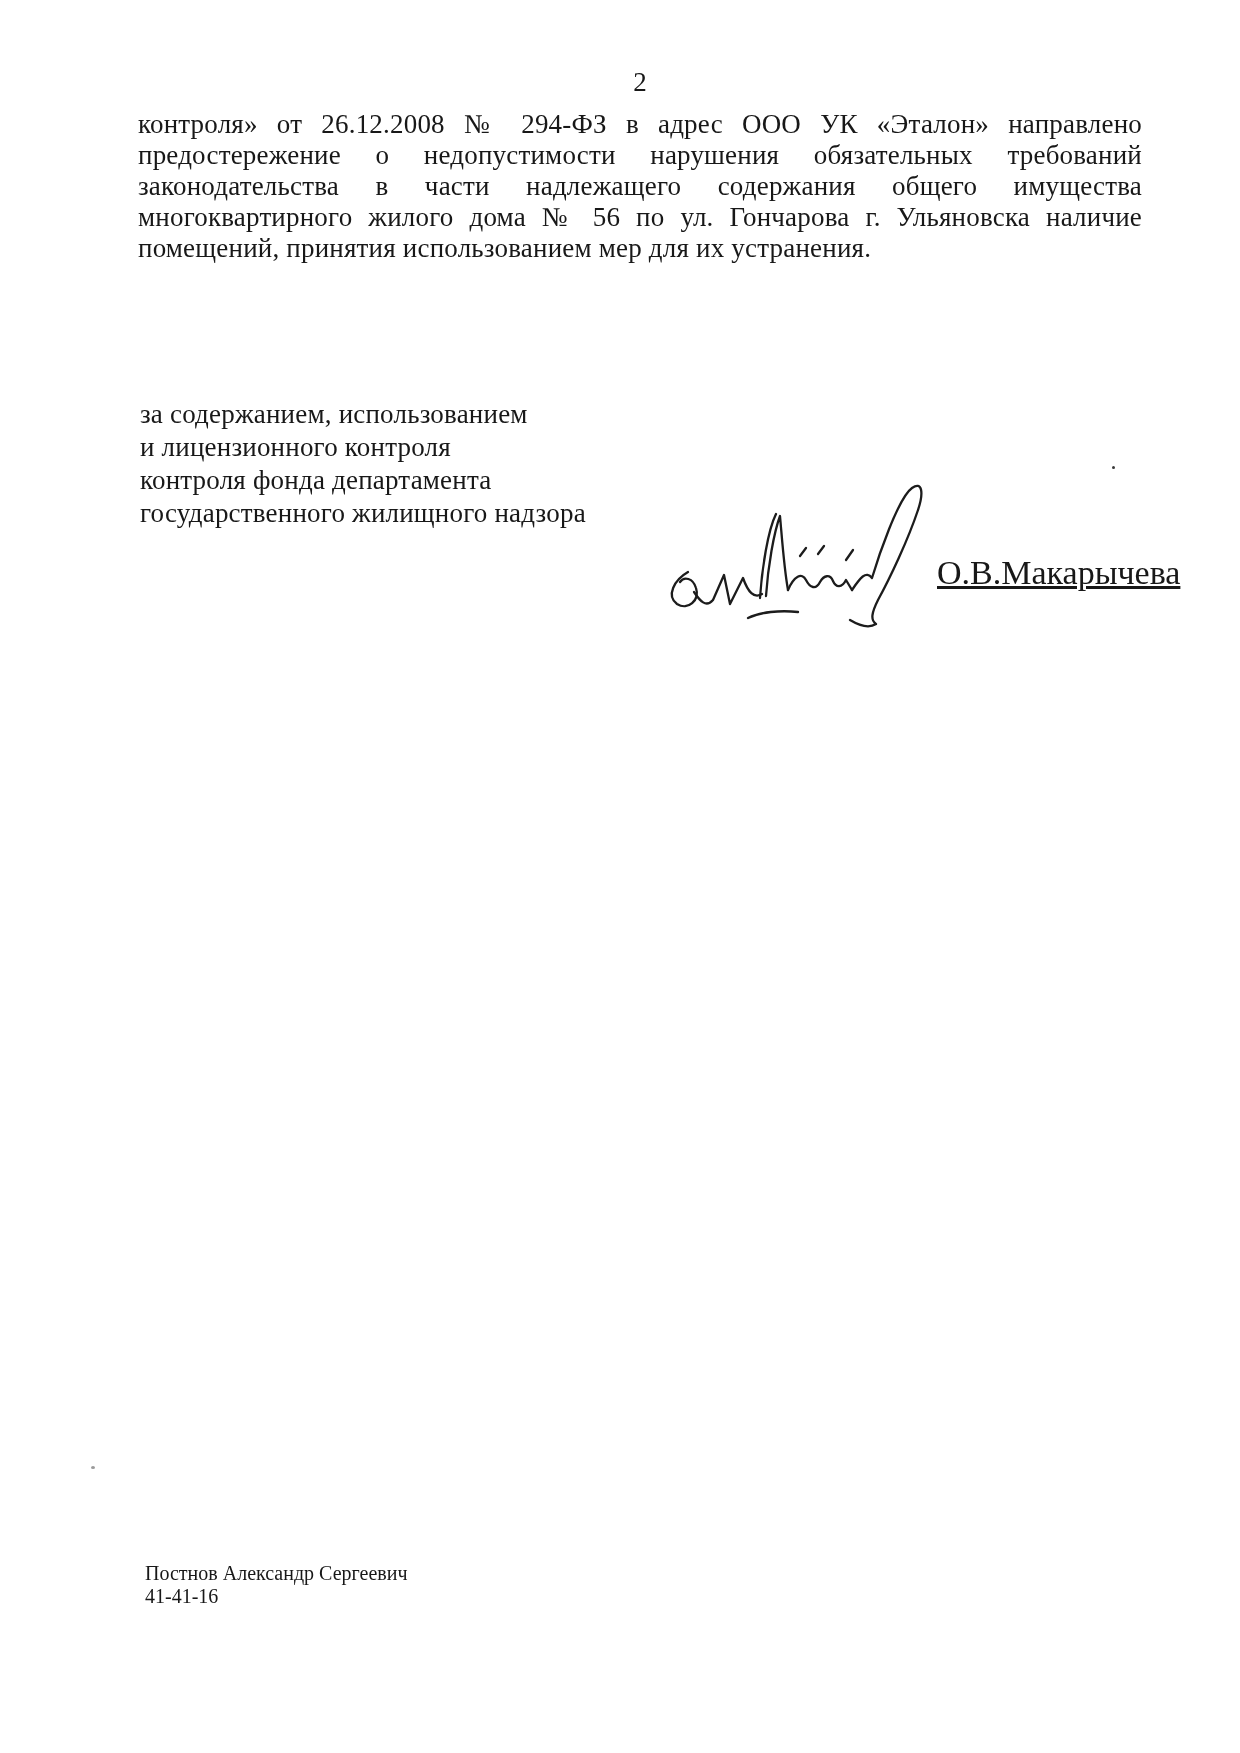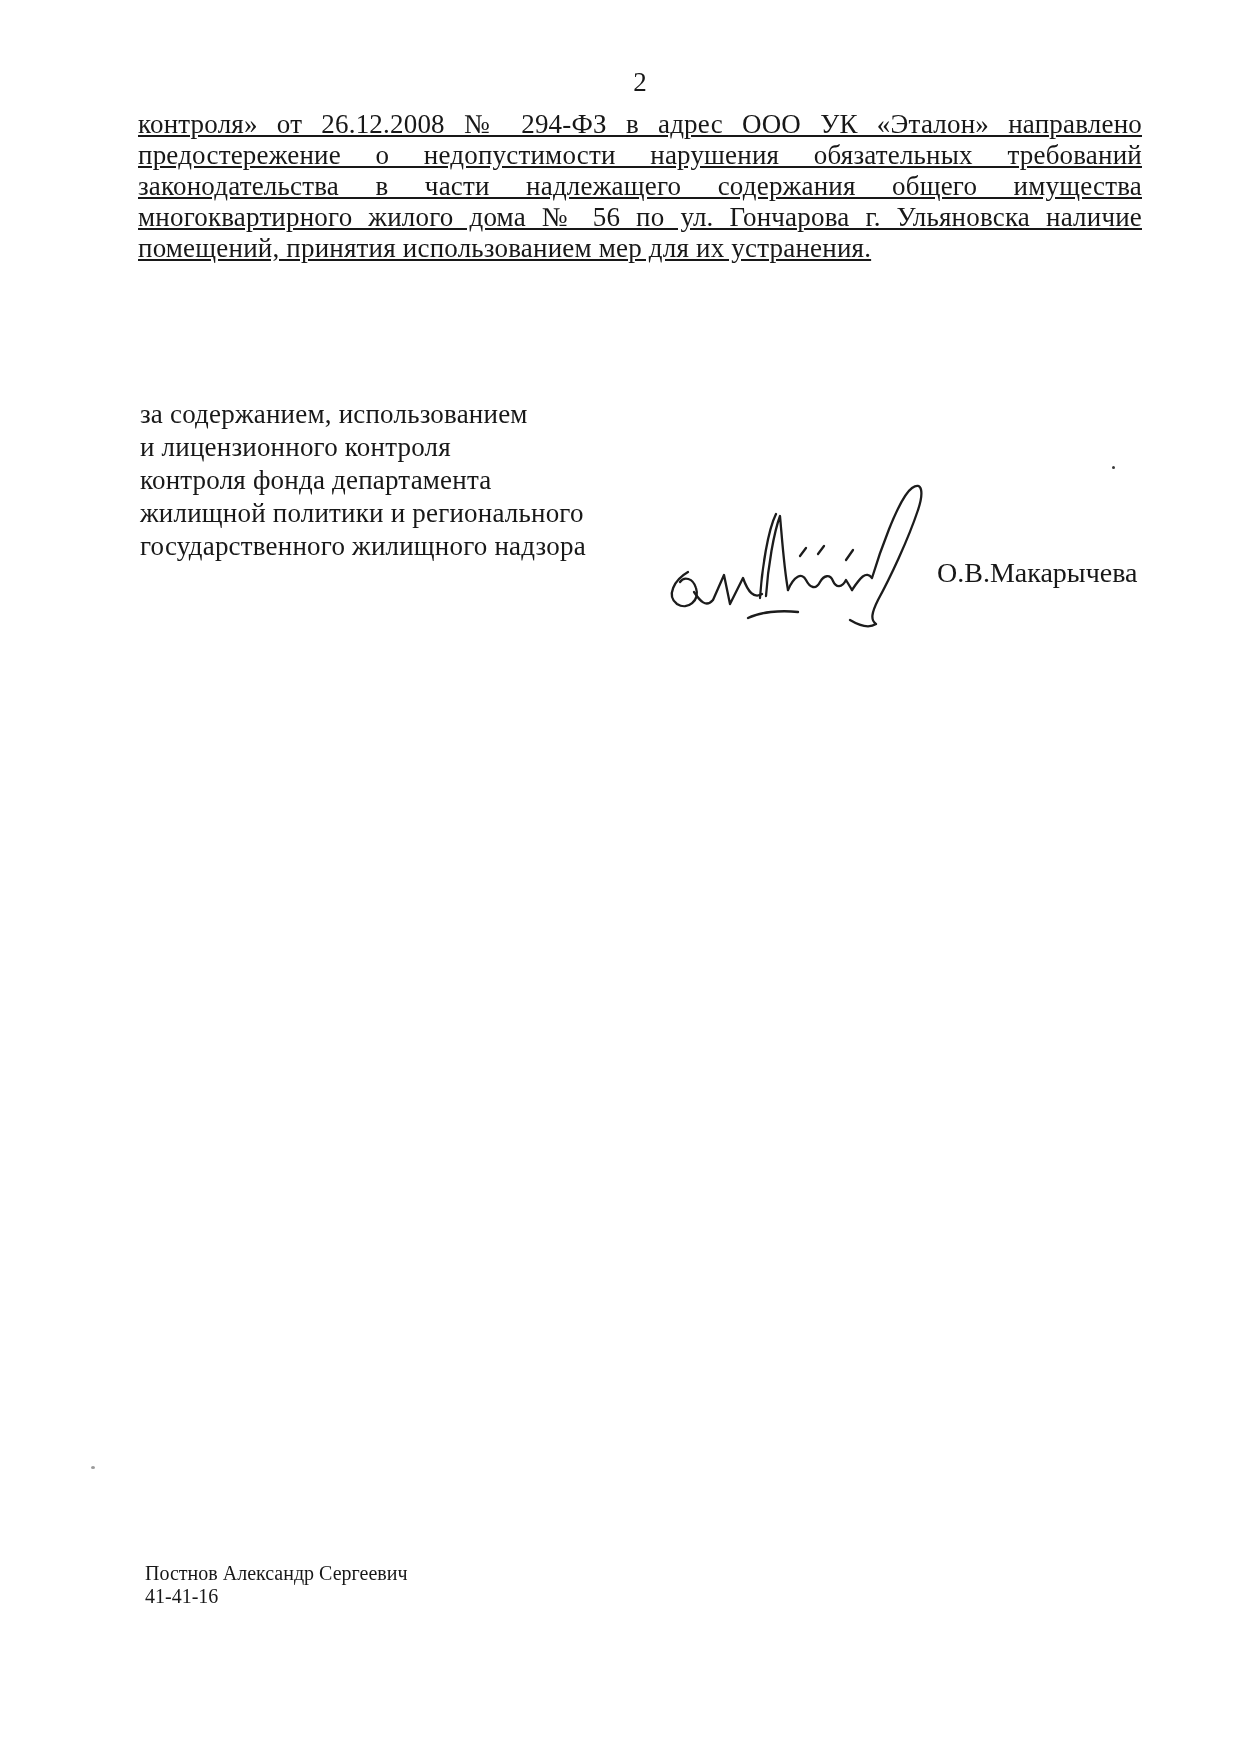--- a/index.html
+++ b/index.html
@@ -27,21 +27,20 @@
     line-height: 31px;
   }
   .body-paragraph {
     position: absolute;
     top: 109px;
     left: 138px;
     width: 1004px;
     font-size: 27px;
     line-height: 31px;
     letter-spacing: 0.2px;
-    text-decoration: underline;
   }
   .body-line {
     text-align: justify;
     text-align-last: justify;
     white-space: normal;
   }
   .body-line.last {
     text-align-last: left;
   }
   .signatory-title {
@@ -57,23 +56,24 @@
     position: absolute;
     left: 650px;
     top: 468px;
     width: 310px;
     height: 170px;
   }
   .signatory-name {
     position: absolute;
     left: 937px;
     top: 556px;
-    font-size: 28px;
+    font-size: 34px;
     line-height: 33px;
     white-space: nowrap;
+    text-decoration: underline;
   }
   .executor {
     position: absolute;
     left: 145px;
     top: 1562px;
     font-size: 20px;
     line-height: 23px;
   }
   .speck {
     position: absolute;
@@ -94,21 +94,20 @@
     <div class="body-line">предостережение о недопустимости нарушения обязательных требований</div>
     <div class="body-line">законодательства в части надлежащего содержания общего имущества</div>
     <div class="body-line">многоквартирного жилого дома № 56 по ул. Гончарова г. Ульяновска наличие</div>
     <div class="body-line last">помещений, принятия использованием мер для их устранения.</div>
   </div>
 
   <div class="signatory-title">
     <div class="title-line">за содержанием, использованием</div>
     <div class="title-line">и лицензионного контроля</div>
     <div class="title-line">контроля фонда департамента</div>
-    <div class="title-line">жилищной политики и регионального</div>
     <div class="title-line">государственного жилищного надзора</div>
   </div>
 
   <svg class="signature-svg" viewBox="0 0 310 170" fill="none" stroke="#1c1c1c" stroke-width="2.3" stroke-linecap="round" stroke-linejoin="round">
 
     <path d="M38,104 C24,112 16,128 27,136 C38,143 50,132 46,120 C43,110 34,108 30,114"></path>
     <path d="M44,124 C50,133 56,140 63,132 L74,107 L80,136 L93,110 C98,124 104,131 112,126"></path>
 
     <path d="M110,130 C112,100 118,62 126,46"></path>
     <path d="M116,128 C118,98 124,64 130,48 C132,70 134,100 138,122"></path>

